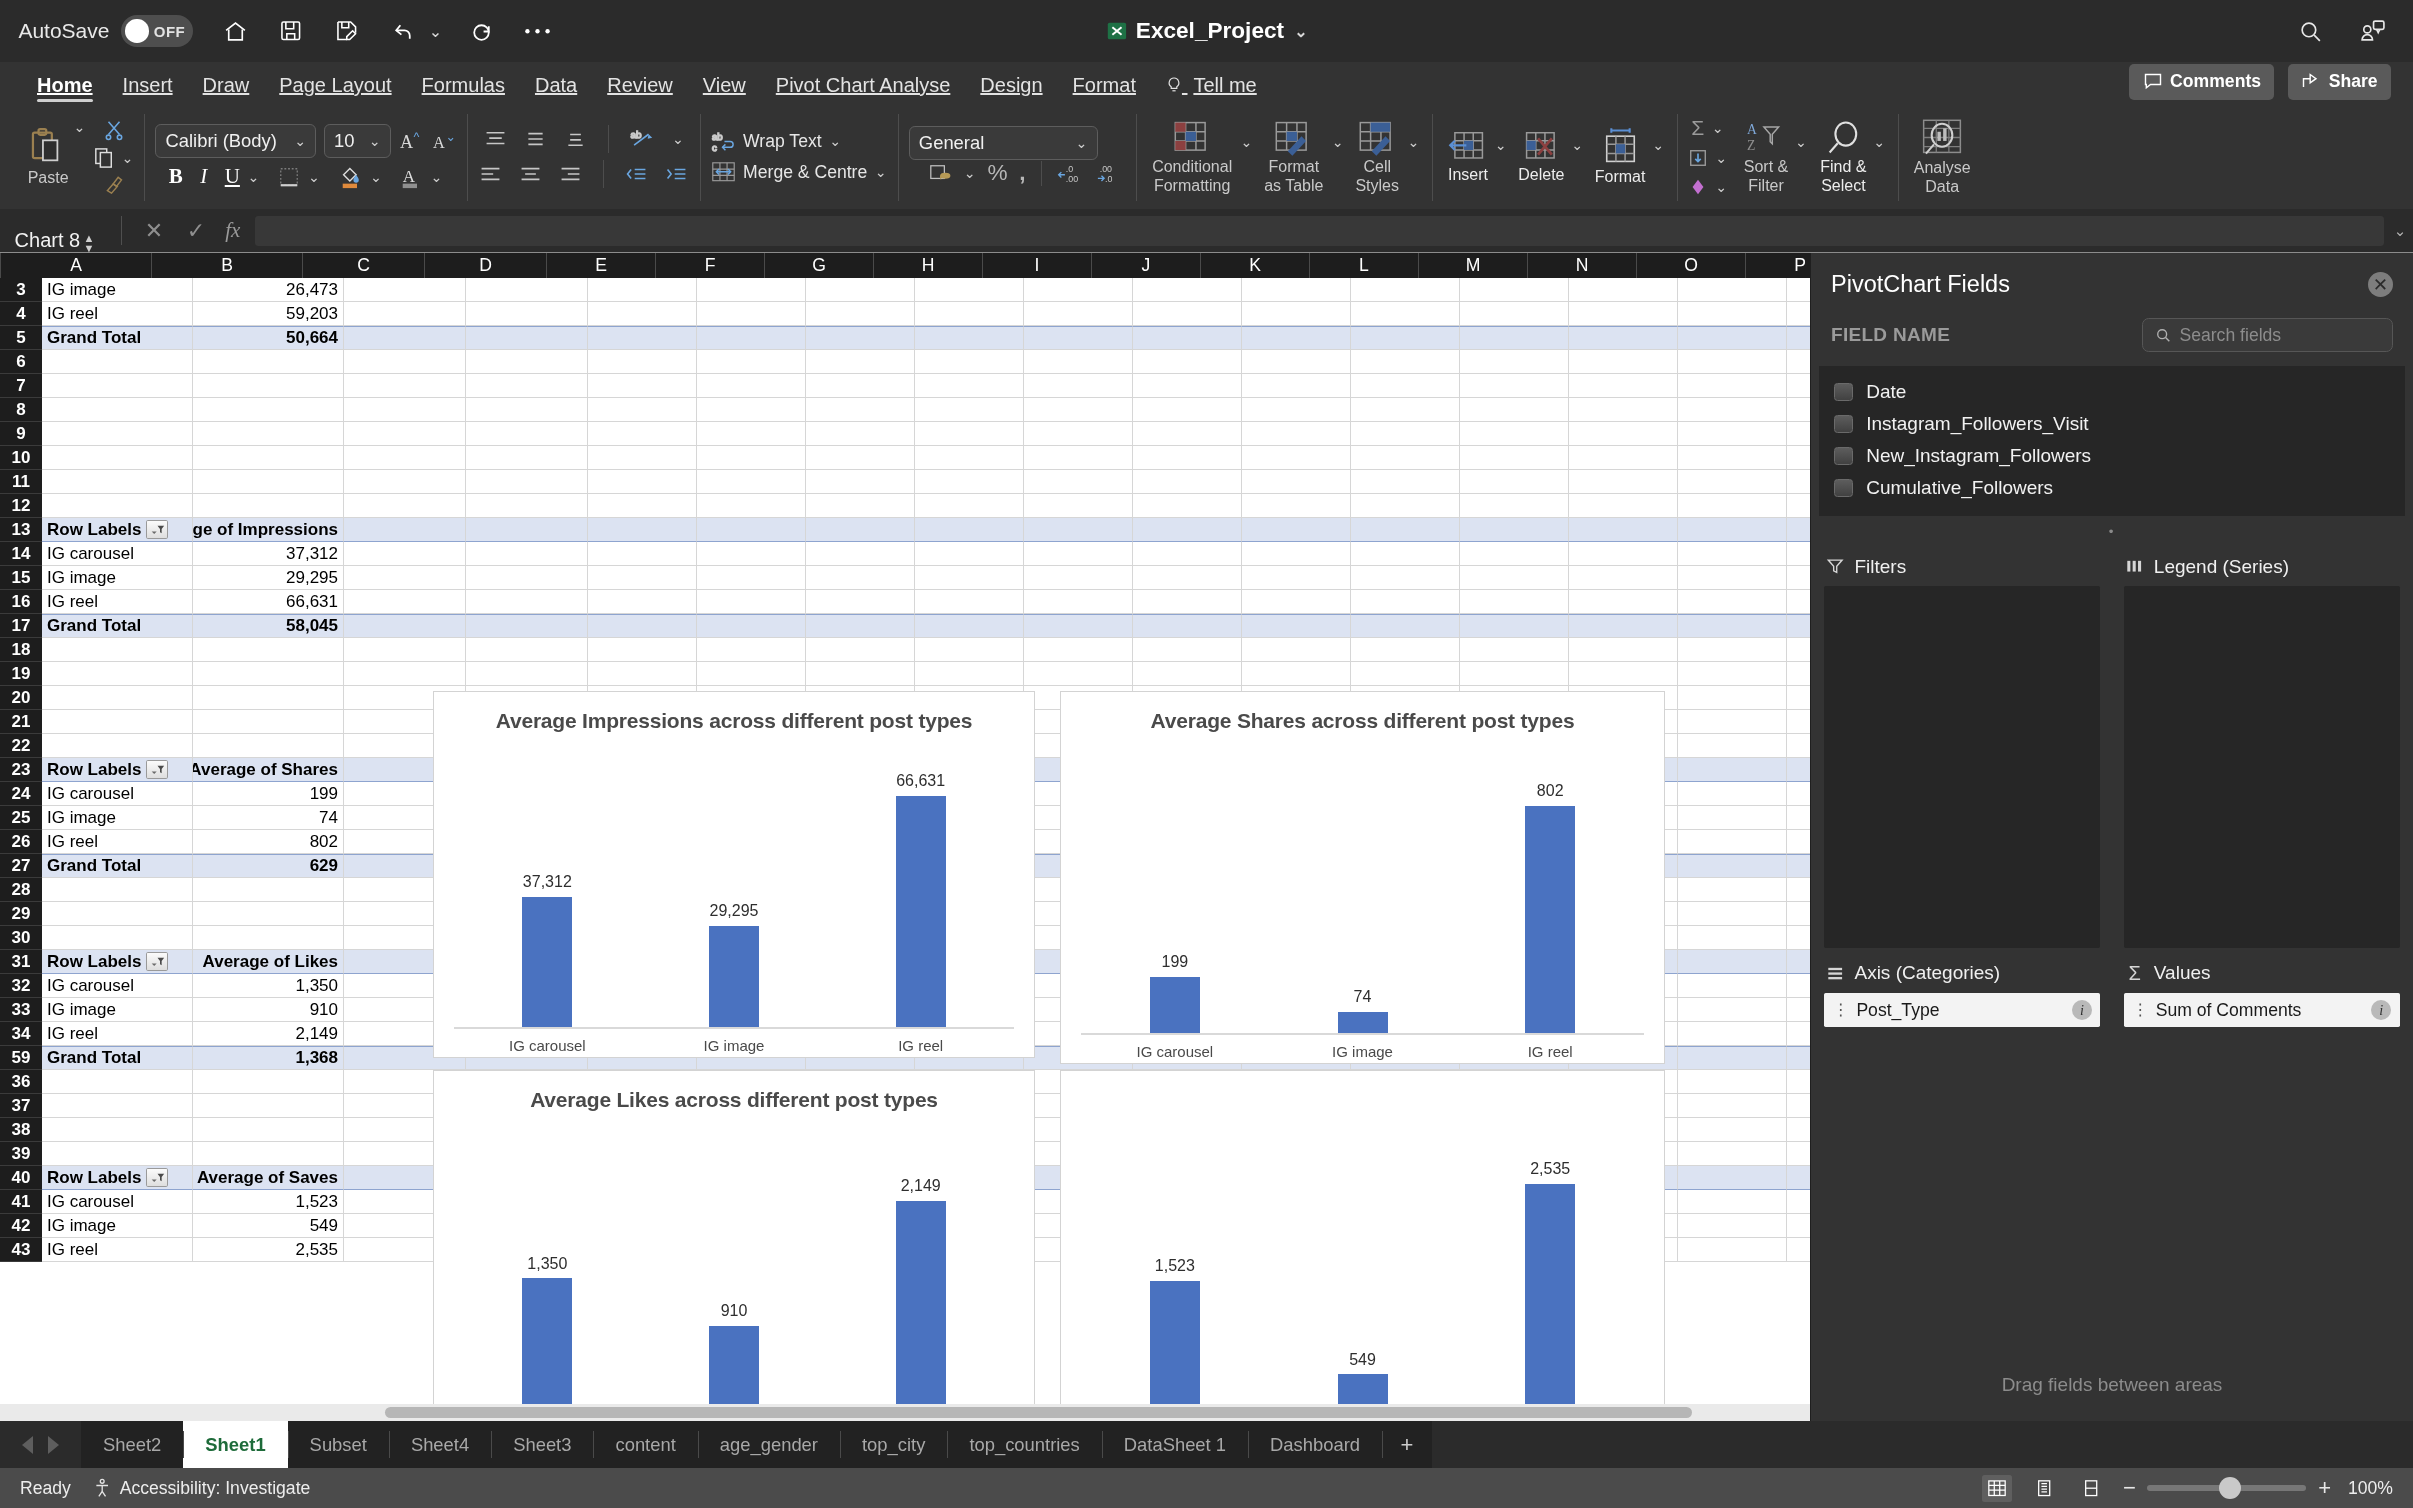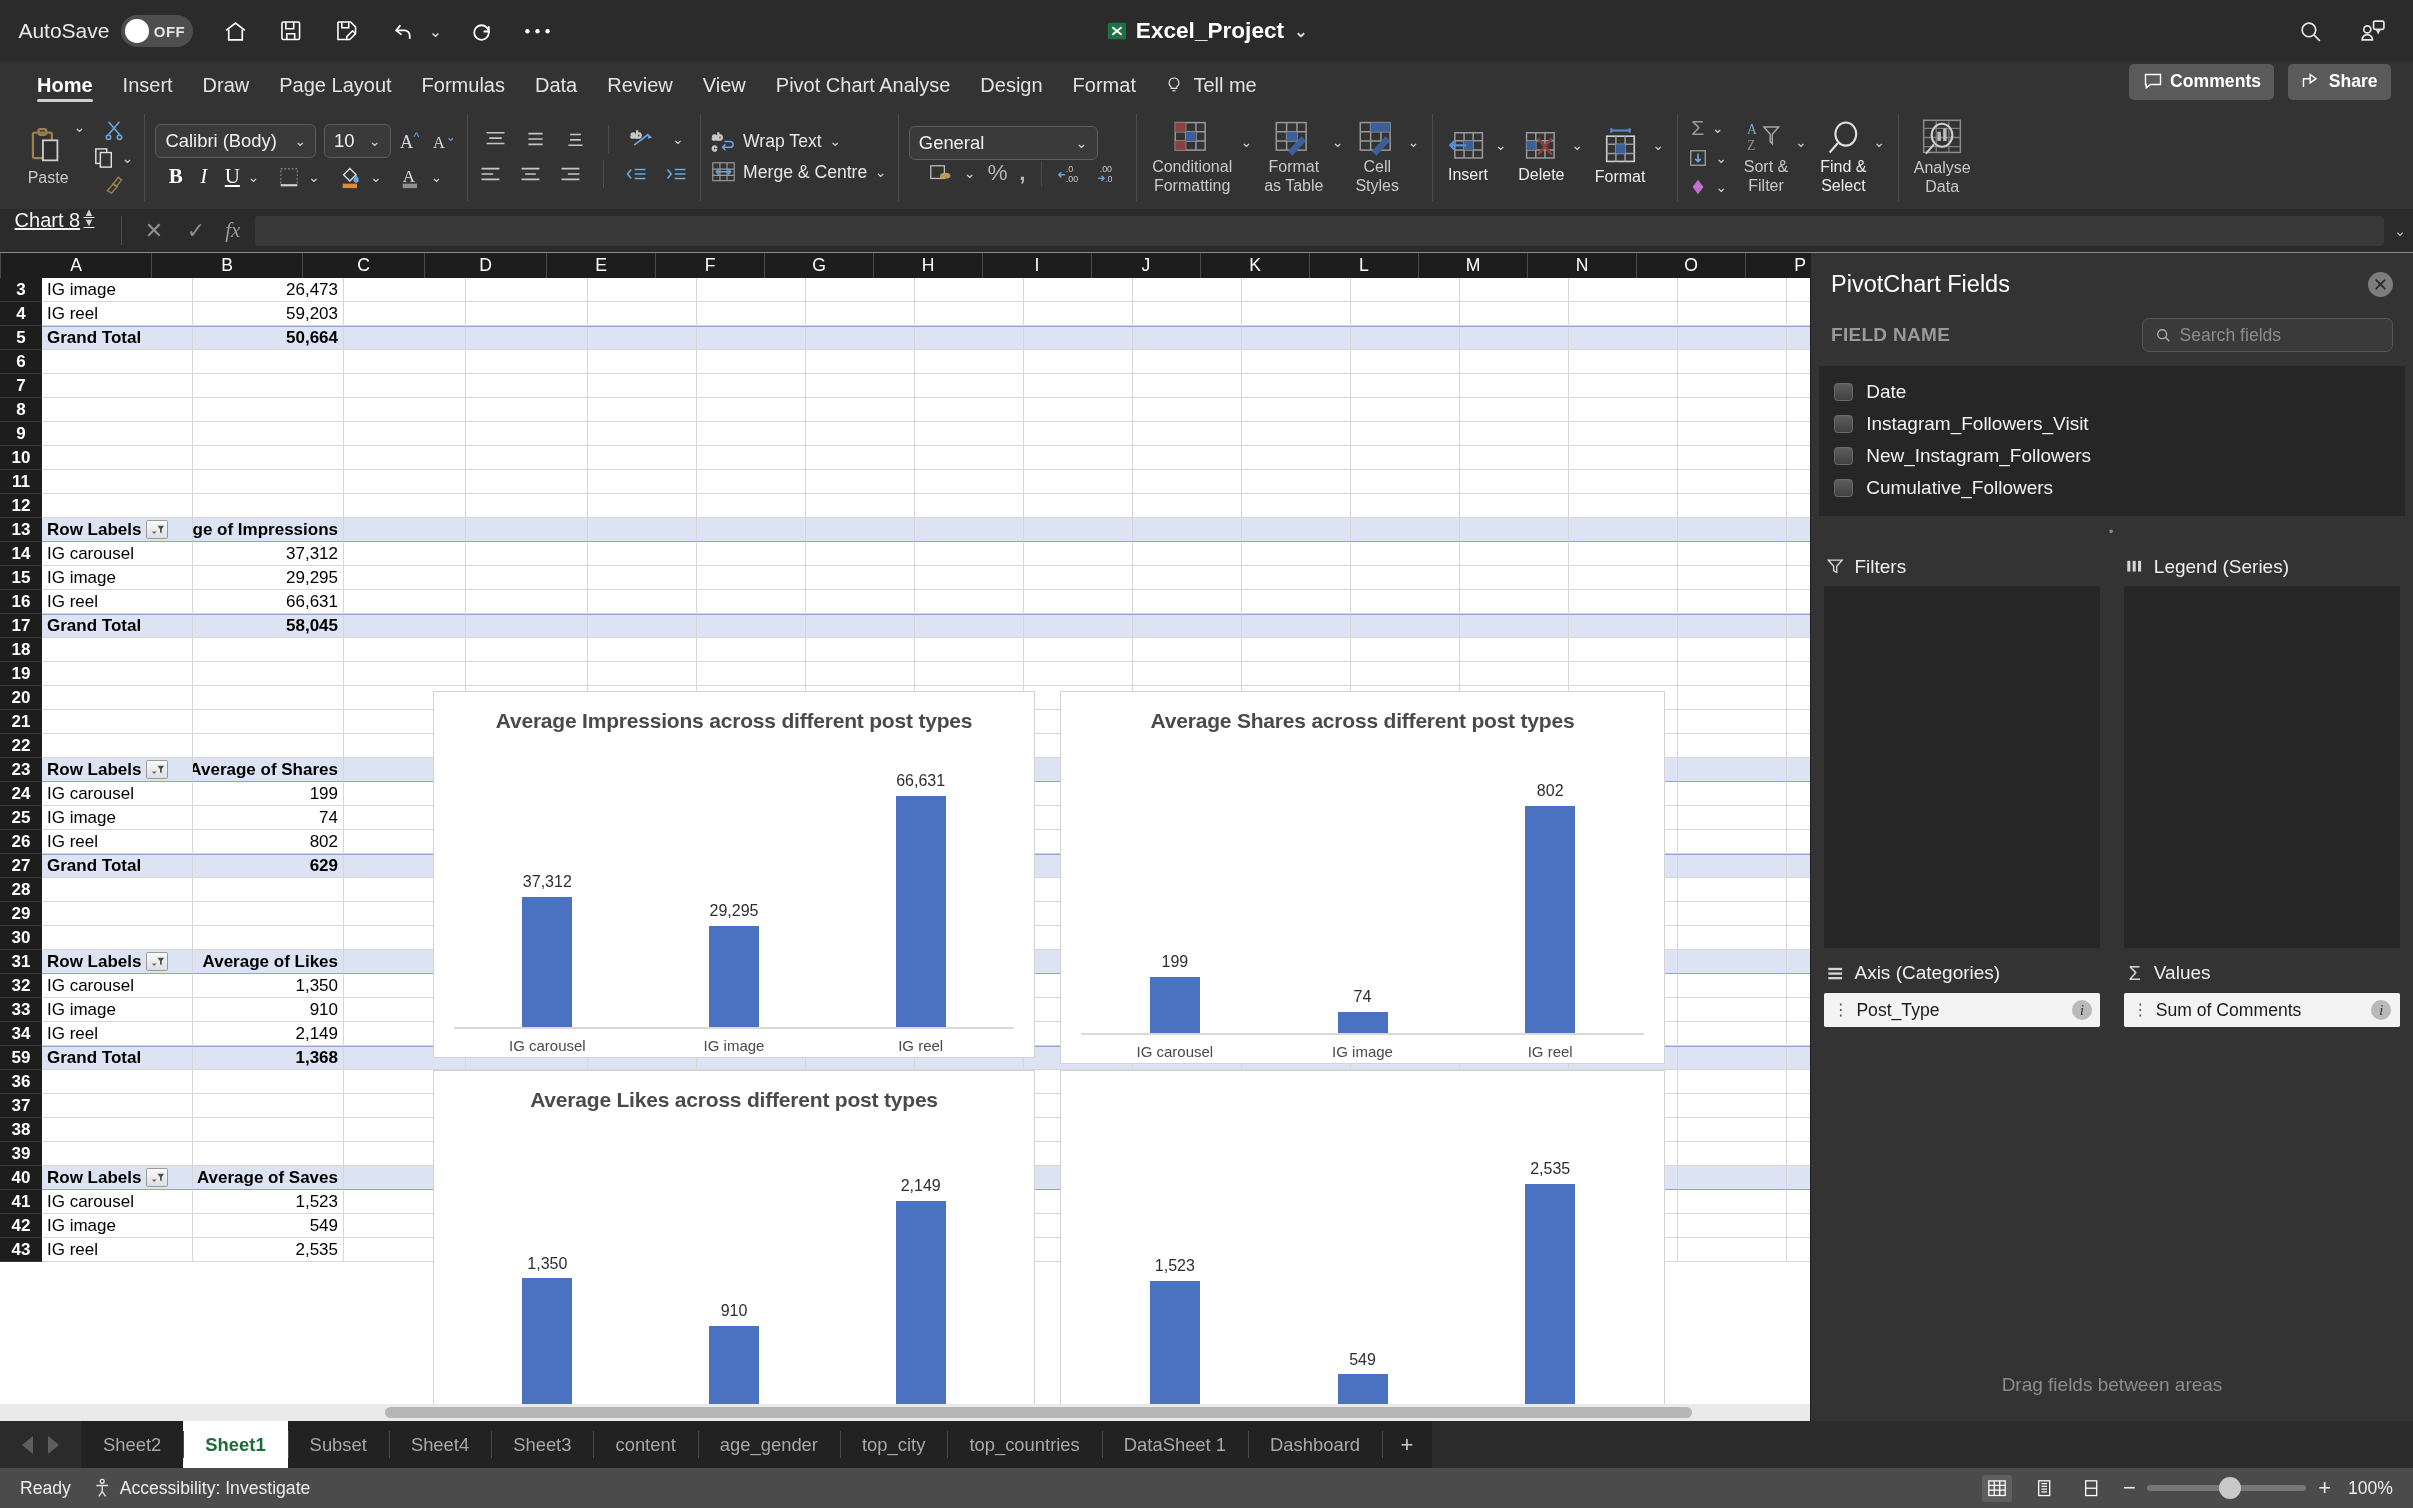--- a/index.html
+++ b/index.html
@@ -35,21 +35,21 @@
     color: #ffffff; font-size: 22.6px; font-weight: bold;
   }
   .title-right { margin-left: auto; display: flex; align-items: center; gap: 28.5px; padding-right: 5px; }
 
   
   .ribbon-tabs {
     height: 40px; background: #333333; display: flex; align-items: flex-end;
     padding: 0 22px; gap: 0; flex: 0 0 40px; position: relative;
   }
   .rtab {
-    color: #e3e3e3; font-size: 20px; padding: 0 15px 5px 15px; position: relative; white-space: nowrap;
+    color: #e3e3e3; font-size: 20px; padding: 0 15px 5px 15px; position: relative; white-space: nowrap; text-decoration: underline;
   }
   .rtab.active { color: #ffffff; font-weight: bold; }
   .rtab.active::after {
     content: ""; position: absolute; left: 15px; right: 15px; bottom: 0;
     height: 3.4px; background: #cfcfcf; border-radius: 1.7px;
   }
   .rtab .bulb { margin-right: 5.9px; }
   .tabs-right { margin-left: auto; display: flex; align-items: center; gap: 13.4px; padding-bottom: 2.5px; }
   .pillbtn {
     background: #5a5a5a; color: #ffffff; font-size: 17.6px; font-weight: bold;
@@ -85,22 +85,22 @@
   .bold-b { color: #ffffff; font-size: 21px; font-weight: bold; font-family: "Liberation Serif", serif; }
   .ital-i { color: #ffffff; font-size: 21px; font-style: italic; font-family: "Liberation Serif", serif; }
   .und-u  { color: #ffffff; font-size: 21px; text-decoration: underline; font-family: "Liberation Serif", serif; }
 
   
   .formulabar {
     height: 44px; background: #2b2b2b; display: flex; align-items: center;
     flex: 0 0 44px; border-bottom: 1.7px solid #8c8c8c; padding-right: 6.7px;
   }
   .namebox {
-    width: 109px; height: 100%; display: flex; align-items: flex-start; justify-content: center;
-    color: #f2f2f2; font-size: 20px; background: #2b2b2b; text-decoration: underline;
+    width: 109px; height: 100%; display: flex; align-items: flex-end; justify-content: center;
+    color: #f2f2f2; font-size: 20px; background: #2b2b2b;
   }
   .spin { display: flex; flex-direction: column; gap: 2.5px; margin-left: 3.4px; color: #d0d0d0; }
   .spin span { font-size: 11px; line-height: 7.5px; }
   .fsep { width: 0.8px; height: 28.5px; background: #4f4f4f; margin: 0 11.7px; }
   .fbtn { color: #8f8f8f; font-size: 22px; padding: 0 11.7px; }
   .fxlabel { color: #9a9a9a; font-size: 21px; font-style: italic; font-family: "Liberation Serif", serif; padding: 0 8.4px; }
   .finput { flex: 1; height: 30px; background: #383838; border-radius: 3.4px; margin-left: 6.7px; }
   .fchev { color: #b5b5b5; font-size: 15px; margin-left: 10px; }
 
   

